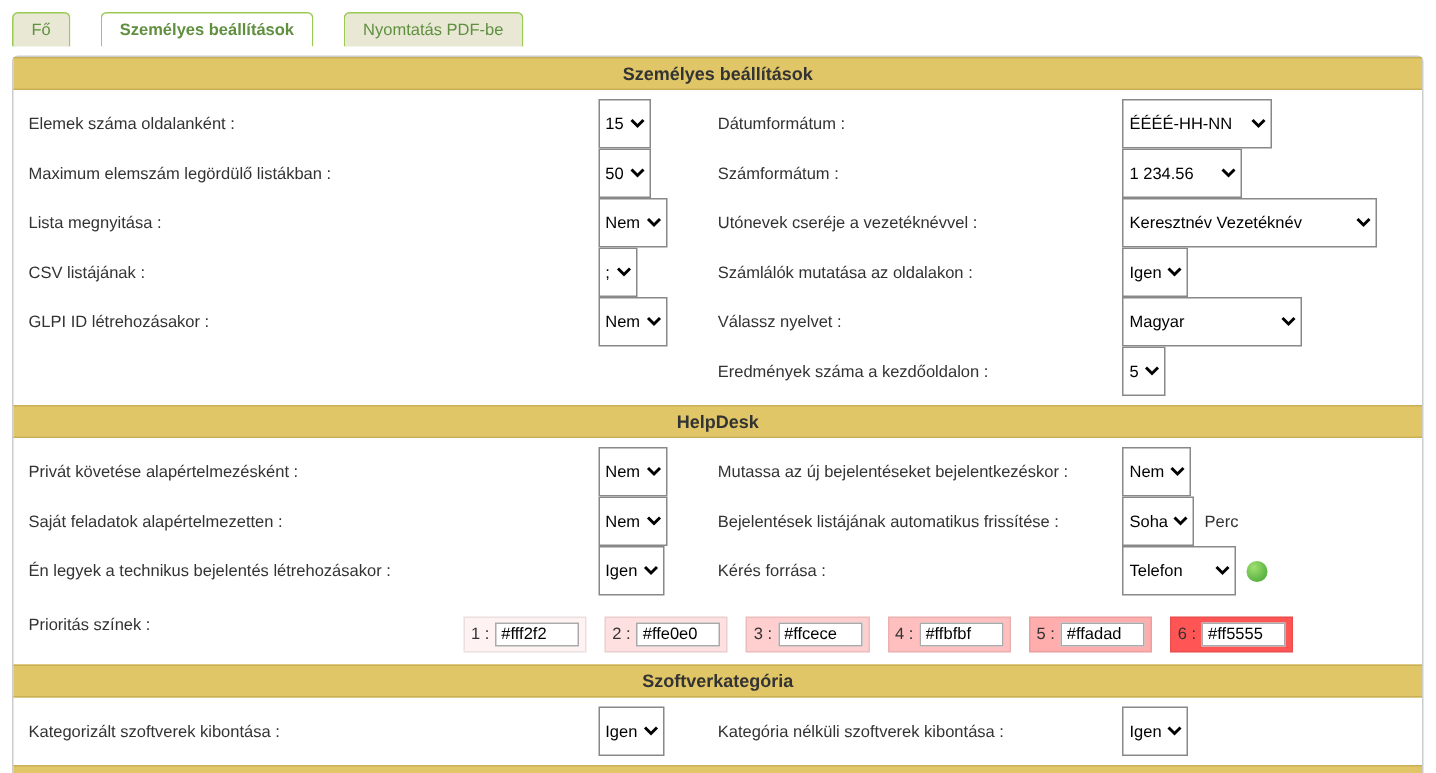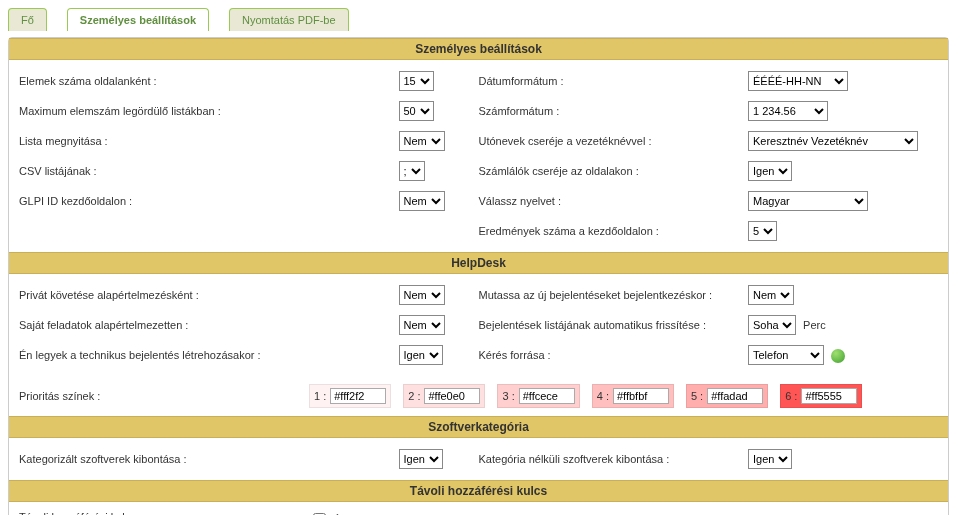--- a/index.html
+++ b/index.html
@@ -67,27 +67,27 @@
 }
 .control {
   width: 160px;
   text-align: left;
 }
 select {
   font-family: inherit;
   font-size: 11px;
   border: 1px solid #888;
   background: #fff;
-  height: 20px;
+  height: 33px;
 }
 .col-left .control { width: 80px; }
 .col-right .control { width: 190px; }
 .priority-row {
   display: flex;
-  align-items: center;
+  align-items: flex-start;
   padding: 8px 10px;
 }
 .priority-label { width: 290px; font-size: 11px; }
 .priority-items { display: flex; gap: 12px; flex-wrap: nowrap; }
 .pitem {
   display: flex;
   align-items: center;
   gap: 4px;
   padding: 3px 4px;
   border: 1px solid rgba(0,0,0,0.08);
@@ -142,39 +142,39 @@
       </div>
       <div class="row">
         <div class="label">Lista megnyitása :</div>
         <div class="control"><select><option>Nem</option></select></div>
       </div>
       <div class="row">
         <div class="label">CSV listájának :</div>
         <div class="control"><select><option>;</option></select></div>
       </div>
       <div class="row">
-        <div class="label">GLPI ID kezdőoldalon :</div>
+        <div class="label">GLPI ID létrehozásakor :</div>
         <div class="control"><select><option>Nem</option></select></div>
       </div>
     </div>
     <div class="col col-right">
       <div class="row">
         <div class="label">Dátumformátum :</div>
         <div class="control"><select style="width:100px"><option>ÉÉÉÉ-HH-NN</option></select></div>
       </div>
       <div class="row">
         <div class="label">Számformátum :</div>
         <div class="control"><select style="width:80px"><option>1 234.56</option></select></div>
       </div>
       <div class="row">
         <div class="label">Utónevek cseréje a vezetéknévvel :</div>
         <div class="control"><select style="width:170px"><option>Keresztnév Vezetéknév</option></select></div>
       </div>
       <div class="row">
-        <div class="label">Számlálók cseréje az oldalakon :</div>
+        <div class="label">Számlálók mutatása az oldalakon :</div>
         <div class="control"><select><option>Igen</option></select></div>
       </div>
       <div class="row">
         <div class="label">Válassz nyelvet :</div>
         <div class="control"><select style="width:120px"><option>Magyar</option></select></div>
       </div>
       <div class="row">
         <div class="label">Eredmények száma a kezdőoldalon :</div>
         <div class="control"><select><option>5</option></select></div>
       </div>

